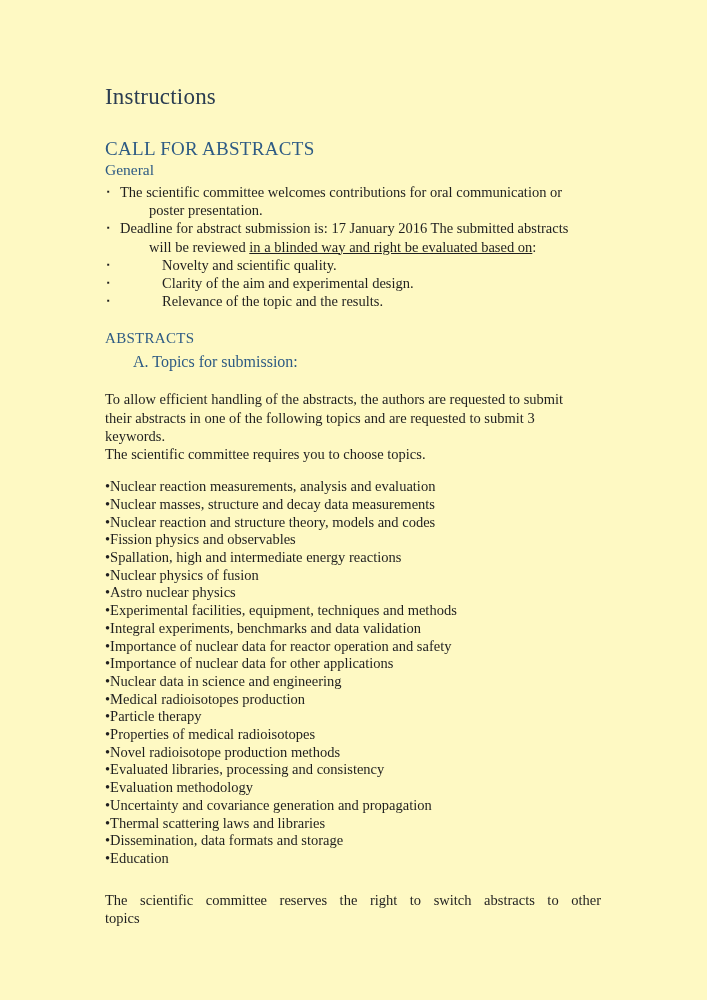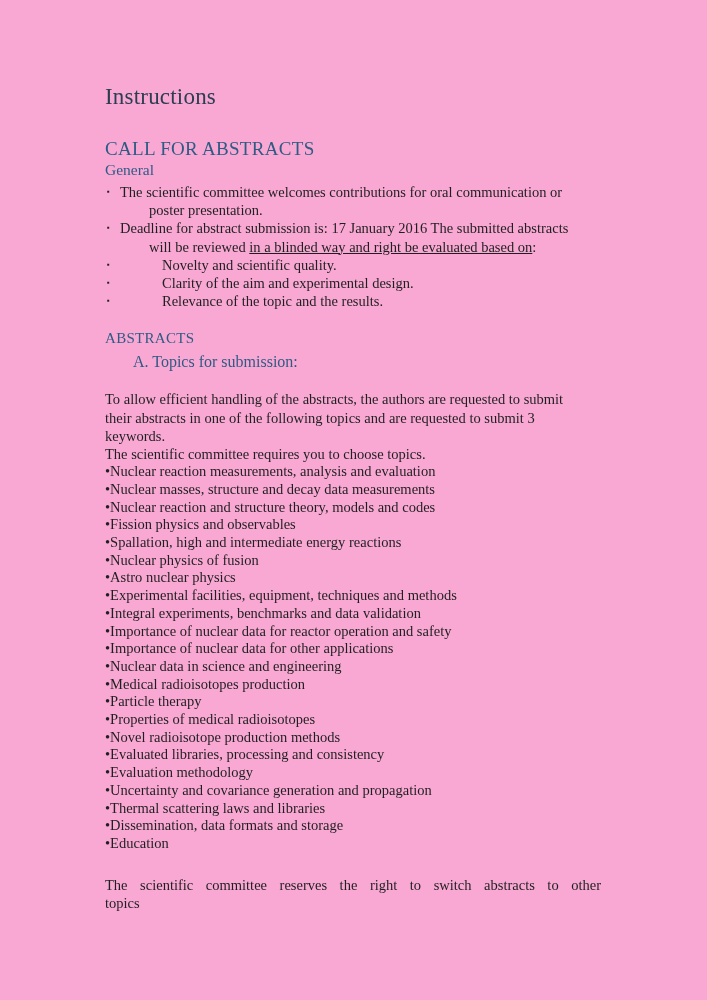--- a/index.html
+++ b/index.html
@@ -12,21 +12,21 @@
     height: 1000px;
     font-family: "Liberation Serif", serif;
     color: #1f1f1f;
     overflow: hidden;
   }
   .page {
     box-sizing: border-box;
     width: 707px;
     height: 1000px;
     padding: 84px 106px 0 105px;
-    background: #f9a8d4;
+    background: #fef9c3;
   }
   .doc-title {
     font-size: 23px;
     line-height: 26px;
     font-weight: 400;
     letter-spacing: 0.2px;
     color: #2b3d51;
     margin: 0;
   }
   .h-call {
@@ -72,21 +72,21 @@
     margin: 18px 0 0 0;
   }
   .h-topics-sub {
     font-size: 16px;
     line-height: 19px;
     font-weight: 400;
     color: #2e5b84;
     margin: 3px 0 0 28px;
   }
   .intro { margin-top: 19px; }
-  .topics { }
+  .topics { margin-top: 15px; }
   .topic-row {
     font-size: 14.5px;
     line-height: 17.7px;
     white-space: nowrap;
   }
   .footer-para { margin-top: 23px; }
   .just-line {
     text-align: justify;
     text-align-last: justify;
   }

